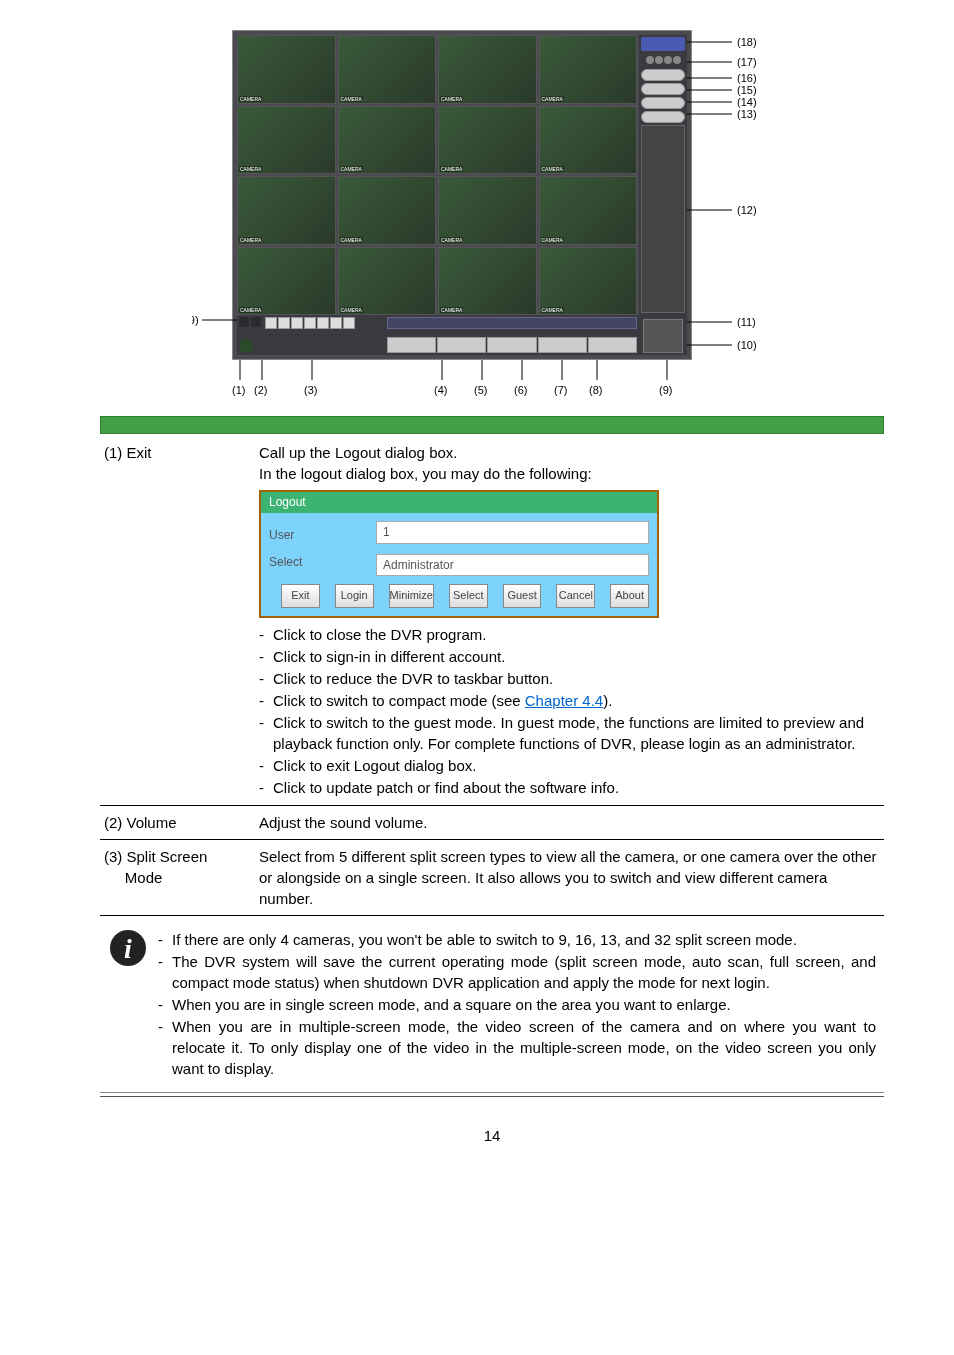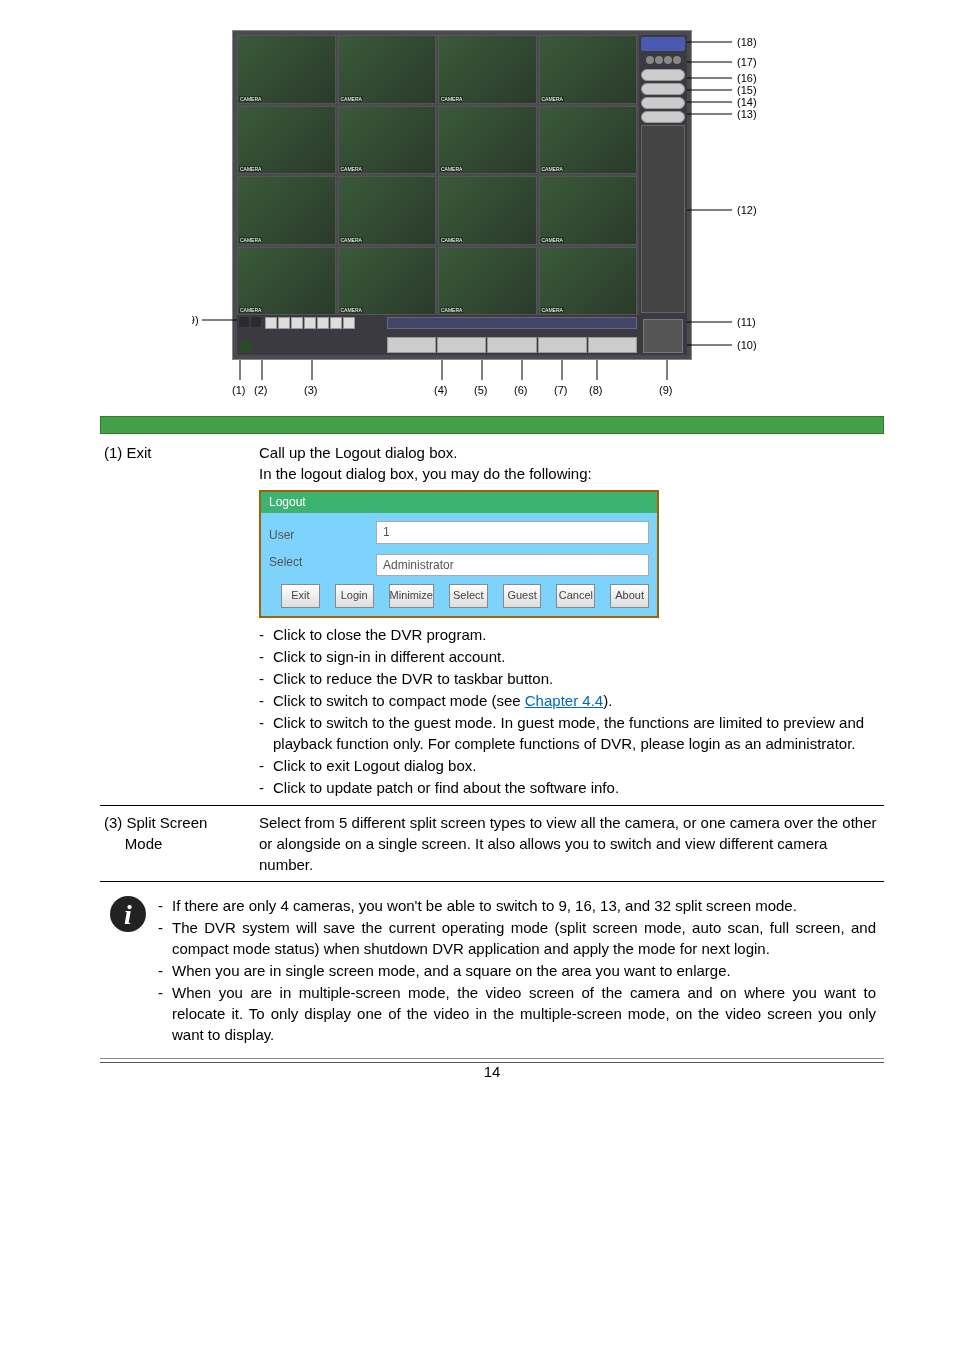--- a/index.html
+++ b/index.html
@@ -147,21 +147,21 @@
     padding: 6px 4px;
   }
   .info-icon {
     width: 40px; height:40px;
     flex: 0 0 40px;
   }
   .info-icon svg { width:40px; height:40px; }
   .info-list { flex:1; }
   .info-list li { margin-bottom: 4px; text-align: justify;}
 
-  .page-num { text-align:center; font-size:15px;}
+  .page-num { text-align:center; margin-top: 30px; font-size:15px;}
 </style>
 </head>
 <body>
 
 <div class="figure-wrap">
   <div class="dvr-frame">
     <div class="video-grid">
       <div class="cam"></div>
         <div class="cam"></div>
         <div class="cam"></div>
@@ -296,20 +296,24 @@
     <ul class="dash">
       <li><span>Click </span><span> to close the DVR program.</span></li>
       <li><span>Click </span><span> to sign-in in different account.</span></li>
       <li><span>Click </span><span> to reduce the DVR to taskbar button.</span></li>
       <li><span>Click </span><span> to switch to compact mode (see </span><a href="#" class="link">Chapter 4.4</a><span>).</span></li>
       <li><span>Click </span><span> to switch to the guest mode. In guest mode, the functions are limited to preview and playback function only. For complete functions of DVR, please login as an administrator.</span></li>
       <li><span>Click </span><span> to exit Logout dialog box.</span></li>
       <li><span>Click </span><span> to update patch or find about the software info.</span></li>
     </ul>
   </td>
+</tr>
+<tr class="row-sep">
+  <td class="col1">(2) Volume</td>
+  <td>Adjust the sound volume.</td>
 </tr>
 <tr class="row-sep">
   <td class="col1">
     <span>(3) Split Screen</span><br>&nbsp;&nbsp;&nbsp;&nbsp;&nbsp;<span>Mode</span>
   </td>
   <td>Select from 5 different split screen types to view all the camera, or one camera over the other or alongside on a single screen. It also allows you to switch and view different camera number.</td>
 </tr>
 <tr class="row-sep">
   <td colspan="2">
     <div class="info-box">

